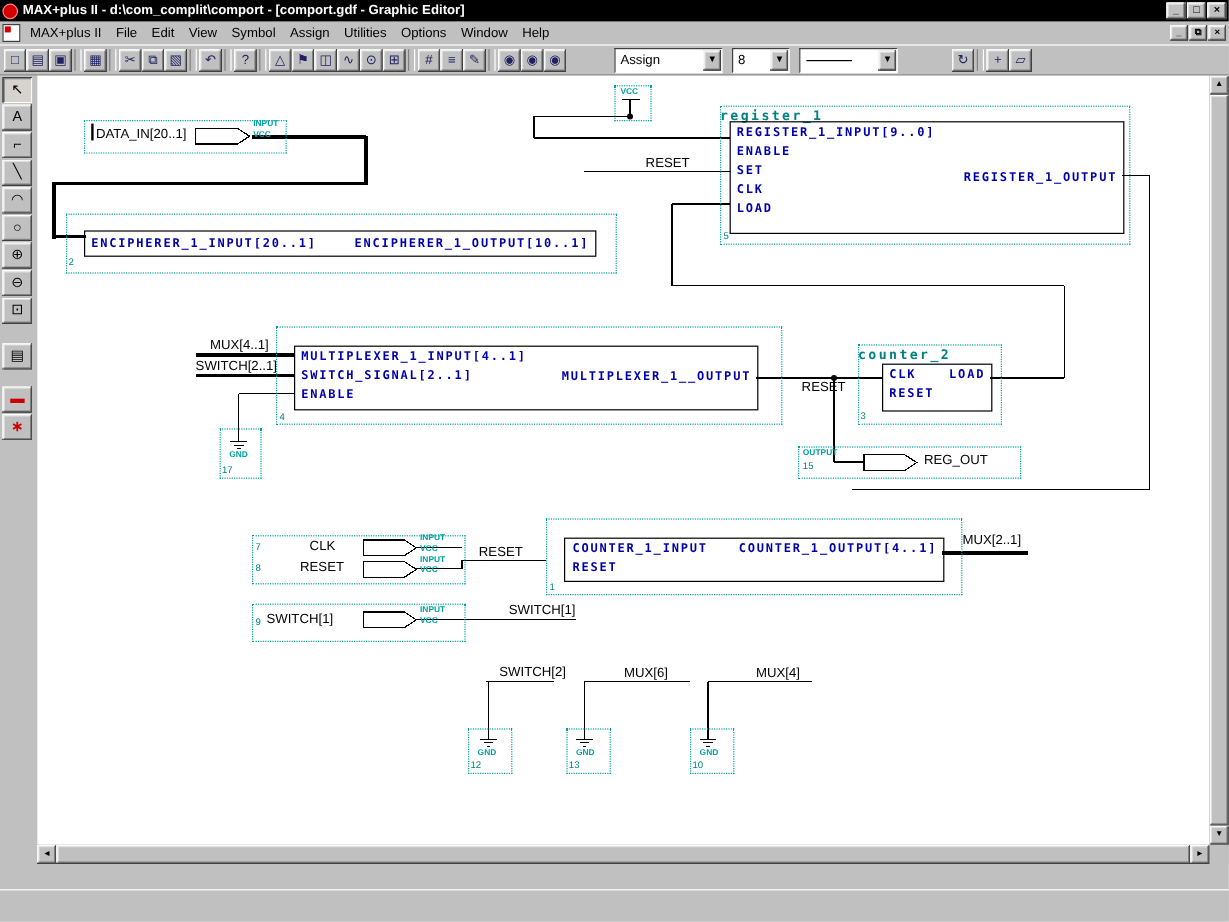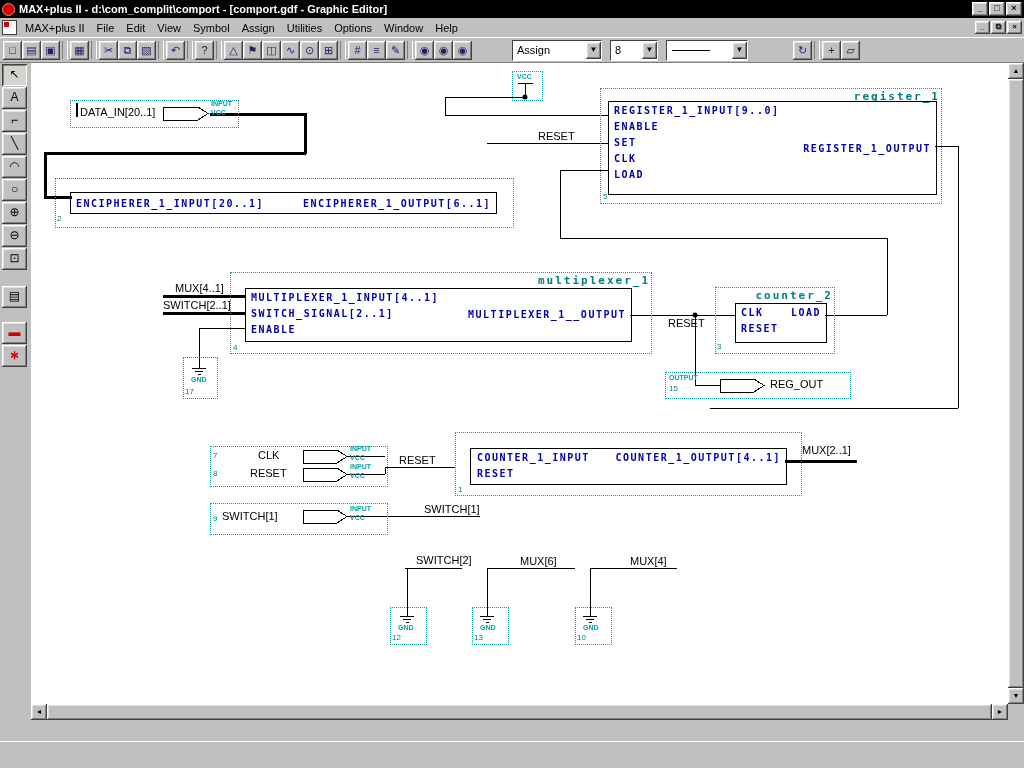--- a/index.html
+++ b/index.html
@@ -29,21 +29,21 @@
   .combo .val{padding:0 4px;font-size:11px;flex:1;white-space:nowrap}
   .combo .drop{width:15px;height:17px;font-size:8px;line-height:16px;text-align:center}
   .lineglyph{display:inline-block;width:38px;height:1px;background:#000;margin-left:5px}
   
   .palette{left:0;top:63px;width:31px;height:657px;background:#c0c0c0;border-right:1px solid #808080}
   .tool{width:25px;height:22px;margin:1px auto 1px 2px;text-align:center;font-size:12px;line-height:21px;color:#000}
   .tool.red{color:#cc0000;font-weight:bold}
   
   .canvas{left:31px;top:63px;width:977px;height:641px;background:#fff;overflow:hidden}
   .dotted{border:1px dotted #00a2a2}
-  .ptitle{color:#008080;font:bold 11px "DejaVu Sans Mono",monospace;letter-spacing:2px;white-space:nowrap;text-align:right}
+  .ptitle{color:#008080;font:bold 11px "DejaVu Sans Mono",monospace;letter-spacing:2px;white-space:nowrap;text-align:left}
   .pport{color:#0000a8;font:bold 10px "DejaVu Sans Mono",monospace;letter-spacing:1.5px;white-space:nowrap}
   .lbl{font:11px "Liberation Sans",sans-serif;color:#000;white-space:nowrap}
   .cy{font:bold 7px "Liberation Sans",sans-serif;color:#00a2a2;white-space:nowrap}
   .pid{font:8px "Liberation Sans",sans-serif;color:#008080;white-space:nowrap}
   .blockrect{border:1px solid #000;background:transparent}
   
   .hscroll{left:31px;top:704px;width:977px;height:16px;background:#dfdfdf}
   .vscroll{left:1008px;top:63px;width:16px;height:641px;background:#dfdfdf}
   .sbtn{width:16px;height:16px;font-size:7px;line-height:15px;text-align:center;color:#000}
   .corner{left:1008px;top:704px;width:16px;height:16px;background:#c0c0c0}
@@ -228,26 +228,25 @@
       <div class="abs pport" style="left:5px;top:51px">CLK</div>
       <div class="abs pport" style="left:5px;top:67px">LOAD</div>
       <div class="abs pport" style="right:5px;top:41px">REGISTER_1_OUTPUT</div>
     </div>
     <div class="abs pid" style="left:572px;top:129px">5</div>
     <div class="abs lbl" style="left:507px;top:67px">RESET</div>
 
     <div class="abs dotted" style="left:24px;top:115px;width:457px;height:48px"></div>
     <div class="abs blockrect" style="left:39px;top:129px;width:427px;height:22px;display:flex;align-items:center;justify-content:space-between;padding:0 5px;box-sizing:border-box">
       <span class="pport">ENCIPHERER_1_INPUT[20..1]</span>
-      <span class="pport">ENCIPHERER_1_OUTPUT[6..1]</span>
+      <span class="pport">ENCIPHERER_1_OUTPUT[10..1]</span>
     </div>
     <div class="abs pid" style="left:26px;top:151px">2</div>
 
     <div class="abs dotted" style="left:199px;top:209px;width:420px;height:80px"></div>
-    <div class="abs ptitle" style="left:199px;top:211px;width:420px">multiplexer_1</div>
     <div class="abs blockrect" style="left:214px;top:225px;width:385px;height:52px">
       <div class="abs pport" style="left:5px;top:3px">MULTIPLEXER_1_INPUT[4..1]</div>
       <div class="abs pport" style="left:5px;top:19px">SWITCH_SIGNAL[2..1]</div>
       <div class="abs pport" style="left:5px;top:35px">ENABLE</div>
       <div class="abs pport" style="right:5px;top:20px">MULTIPLEXER_1__OUTPUT</div>
     </div>
     <div class="abs pid" style="left:202px;top:280px">4</div>
     <div class="abs lbl" style="left:144px;top:219px">MUX[4..1]</div>
     <div class="abs lbl" style="left:132px;top:236px">SWITCH[2..1]</div>
 

